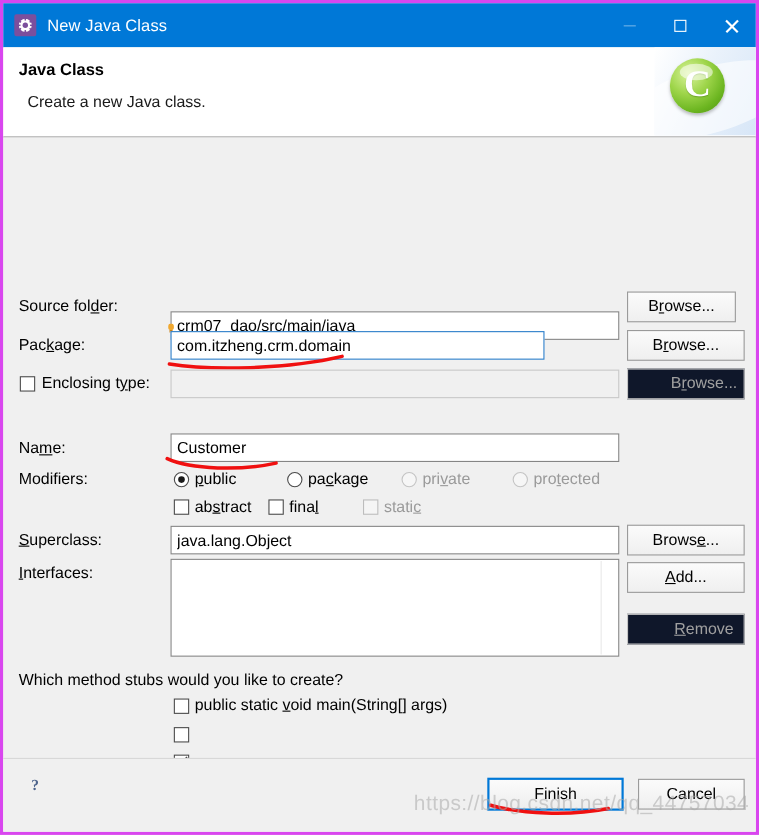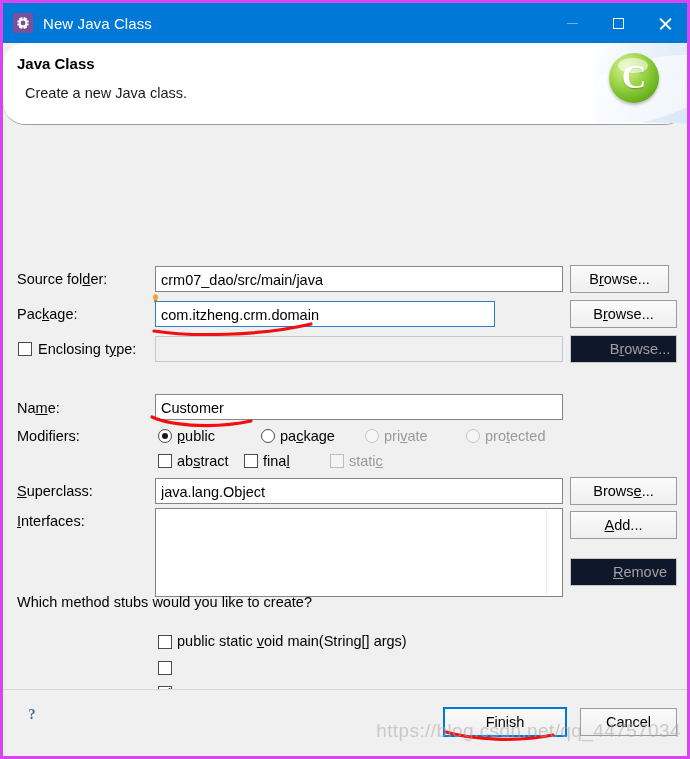--- a/index.html
+++ b/index.html
@@ -95,21 +95,20 @@
   .close-glyph::before { transform: rotate(45deg); }
   .close-glyph::after  { transform: rotate(-45deg); }
 
   
   .header {
     background: #ffffff;
     height: 81px;
     position: relative;
     flex: none;
     border-bottom: 1px solid #9b9b9b;
-    border-radius: 22px;
   }
   .header-title {
     position: absolute;
     left: 14px; top: 12px;
     font-size: 15px;
     font-weight: bold;
     color: #000000;
   }
   .header-sub {
     position: absolute;
@@ -370,21 +369,21 @@
       <div class="java-icon">
         <div class="gloss"></div>
         <span class="cletter">C</span>
       </div>
     </div>
   </div>
 
   <div class="body">
 
     <div class="lbl" style="position:absolute;left:14px;top:146px;">Source fol<span class="u">d</span>er:</div>
-    <input class="tf" style="left: 152px; top: 141px; width: 408px;" value="crm07_dao/src/main/java">
+    <input class="tf" style="left: 152px; top: 158px; width: 408px;" value="crm07_dao/src/main/java">
     <div class="btn" style="left:567px;top:140px;width:99px;">B<span class="u">r</span>owse...</div>
 
     <div class="lbl" style="position:absolute;left:14px;top:181px;">Pac<span class="u">k</span>age:</div>
     <svg class="bulb" style="left:149px;top:169px;" viewBox="0 0 7 9">
       <ellipse cx="3.5" cy="3.2" rx="2.6" ry="3" fill="#f0a830"></ellipse>
       <rect x="2.1" y="6" width="2.8" height="2.3" fill="#c88018"></rect>
     </svg>
     <input class="tf focus" style="left: 152px; top: 176px; width: 340px;" value="com.itzheng.crm.domain">
     <div class="btn" style="left:567px;top:175px;width:107px;">B<span class="u">r</span>owse...</div>
 
@@ -432,21 +431,21 @@
     <input class="tf" style="left: 152px; top: 353px; width: 408px;" value="java.lang.Object">
     <div class="btn" style="left:567px;top:352px;width:107px;">Brows<span class="u">e</span>...</div>
 
     <div class="lbl" style="position:absolute;left:14px;top:388px;"><span class="u">I</span>nterfaces:</div>
     <div class="listbox" style="left:152px;top:383px;width:408px;height:89px;">
       <div class="sb"></div>
     </div>
     <div class="btn" style="left:567px;top:386px;width:107px;"><span class="u">A</span>dd...</div>
     <div class="btn disabled" style="left:567px;top:433px;width:107px;"><span class="u">R</span>emove</div>
 
-    <div class="lbl" style="position:absolute;left:14px;top:469px;">Which method stubs would you like to create?</div>
+    <div class="lbl" style="position:absolute;left:14px;top:486px;">Which method stubs would you like to create?</div>
 
     <div class="cb" style="left:155px;top:510px;"></div>
     <div class="lbl" style="position:absolute;left:174px;top:508px;">public static <span class="u">v</span>oid main(String[] args)</div>
 
     <div class="cb" style="left:155px;top:536px;"></div>
 
     <div class="cb" style="left:155px;top:561px;">
       <svg class="tick" viewBox="0 0 10 10">
         <path d="M0.8,4.8 L3.4,7.6 L9,1.2" stroke="#2b2b2b" stroke-width="1.4" fill="none"></path>
       </svg>

